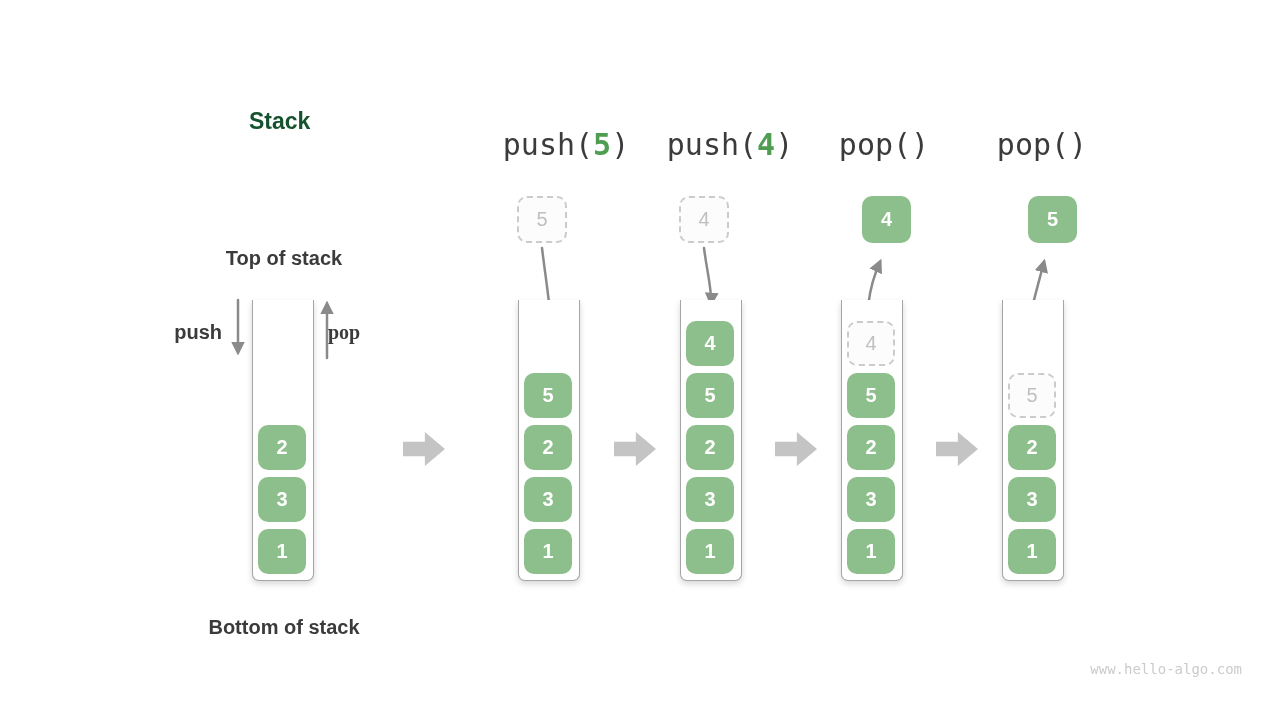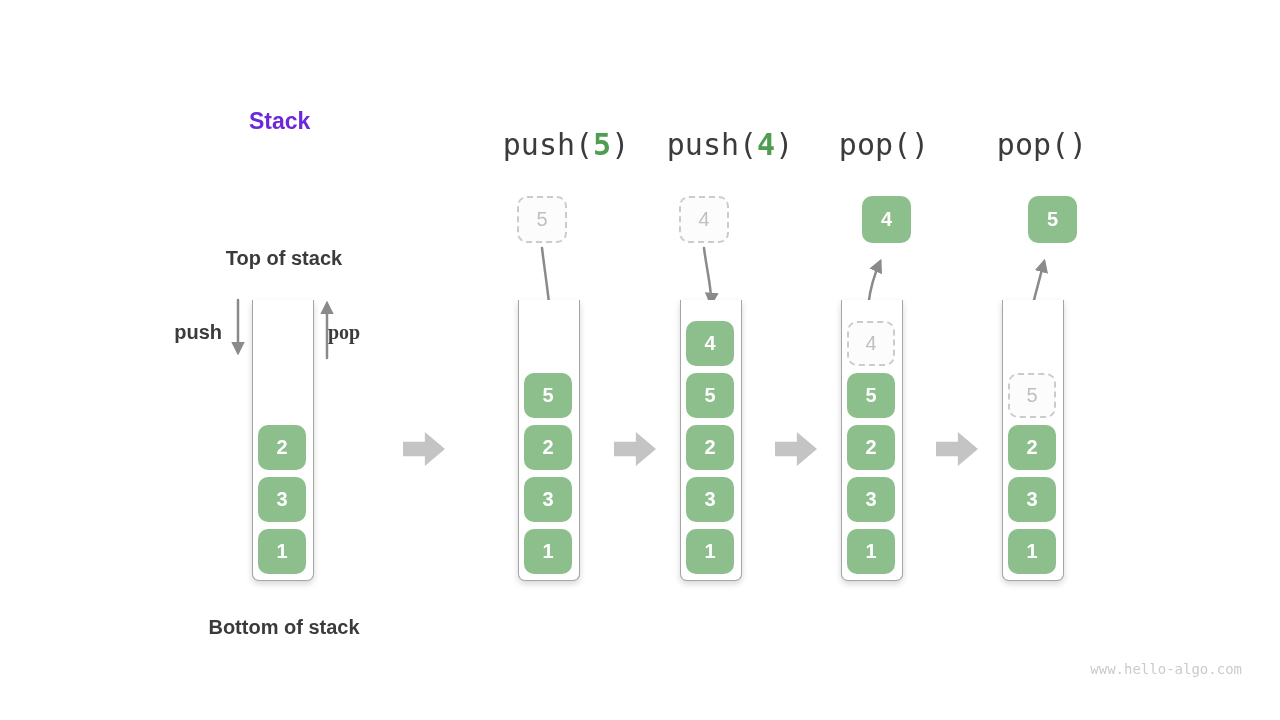--- a/index.html
+++ b/index.html
@@ -2,21 +2,21 @@
 <html><head>
 <meta charset="utf-8">
 <style>
   html,body{margin:0;padding:0;background:#ffffff;}
   .canvas{
     position:relative;width:1280px;height:720px;background:#ffffff;overflow:hidden;
     font-family:"Liberation Sans",sans-serif;
   }
   .title{
     position:absolute;left:249px;top:108px;
-    font-size:23px;font-weight:bold;color:#6d28d9;
+    font-size:23px;font-weight:bold;color:#14532d;
   }
   .side-label{
     position:absolute;font-size:20px;font-weight:bold;color:#3B3B3B;
   }
   .top-label{left:179px;top:247px;width:210px;text-align:center;}
   .bottom-label{left:164px;top:616px;width:240px;text-align:center;}
   .push-label{left:150px;top:321px;width:72px;text-align:right;}
   .pop-label{left:328px;top:321px;font-family:Liberation Serif, serif;}
   .op-header{
     position:absolute;top:127px;width:160px;text-align:center;

